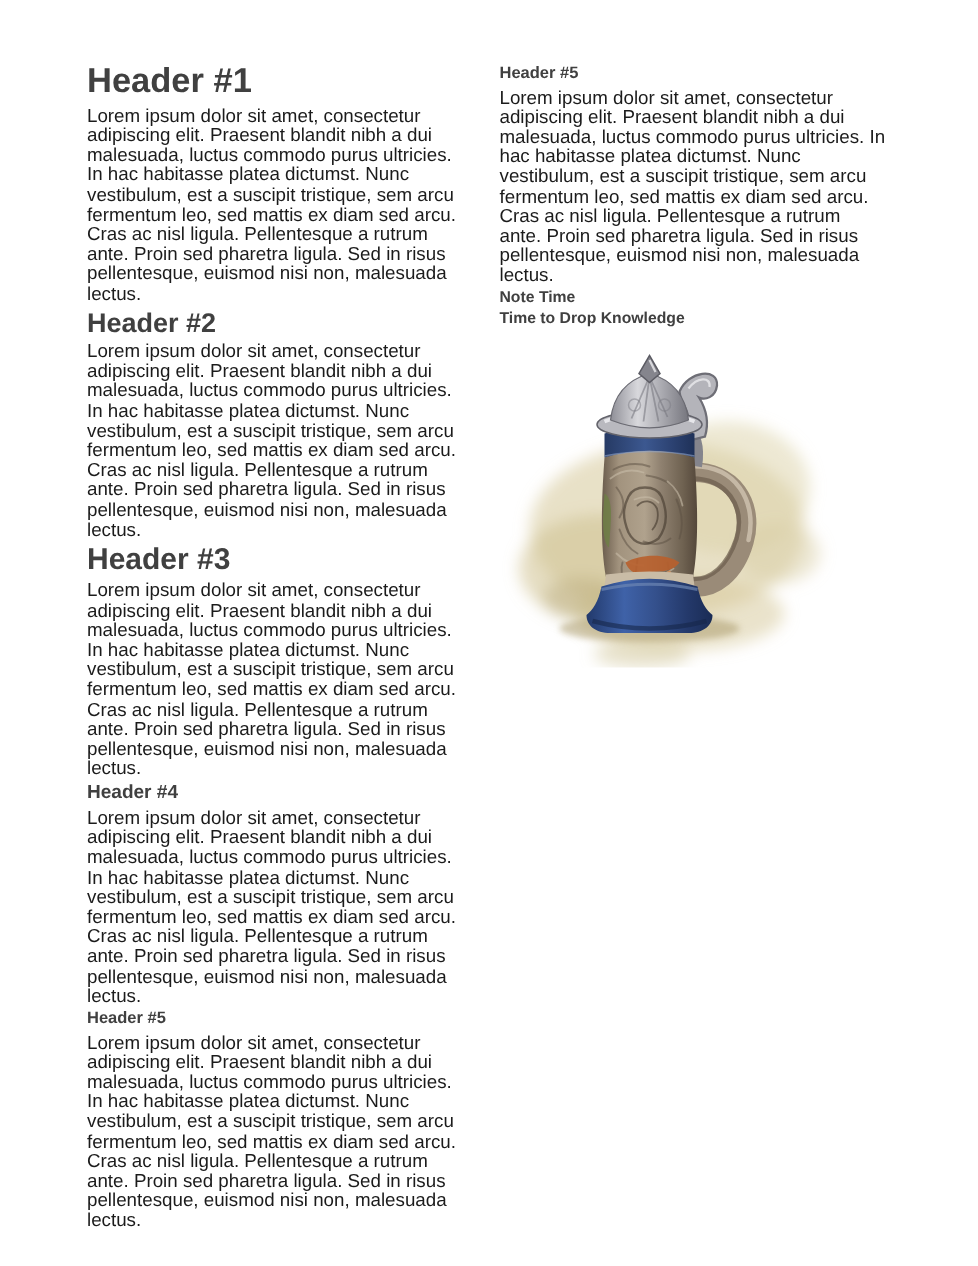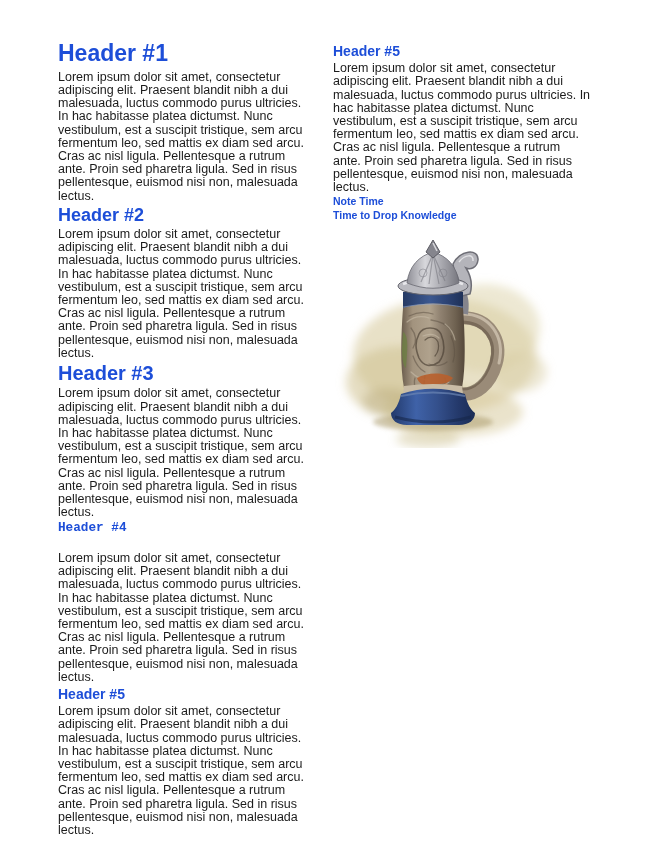--- a/index.html
+++ b/index.html
@@ -20,26 +20,26 @@
   .col { display:block; }
   .col-left  { width:252px; margin-right:23px; }
   .col-right { width:258px; }
 
   p.body-text {
     font-size:12.5px;
     line-height:13.2px;
     margin:0 0 1px 0;
     letter-spacing:0;
   }
-  h1,h2,h3,h4,h5,h6 { color:#1d4ed8; font-weight:bold; }
+  h1,h2,h3,h4,h5,h6 { color:#404040; font-weight:bold; }
   h1 { font-size:23px;   line-height:1.12; margin:0 0 4px 0; }
   h2 { font-size:18px;   line-height:1.12; margin:2px 0 3px 0; }
   h3 { font-size:20px; line-height:1.12; margin:2px 0 3px 0; }
-  h4 { font-size:12.7px; line-height:1.15; margin:2px 0 16px 0;font-family:Liberation Mono, monospace; }
-  h5 { font-size:14px; line-height:1.15; margin:2px 0 3px 0; }
+  h4 { font-size:12.7px; line-height:1.15; margin:2px 0 3px 0; }
+  h5 { font-size:11px; line-height:1.15; margin:2px 0 3px 0; }
   h6 { font-size:10.5px; line-height:1.25; margin:1px 0 0 0; }
 
   .stein-figure {
     margin-top:14px;
     width:258px;
     height:212px;
   }
   .stein-figure svg { display:block; width:258px; height:212px; }
 </style>
 </head>

